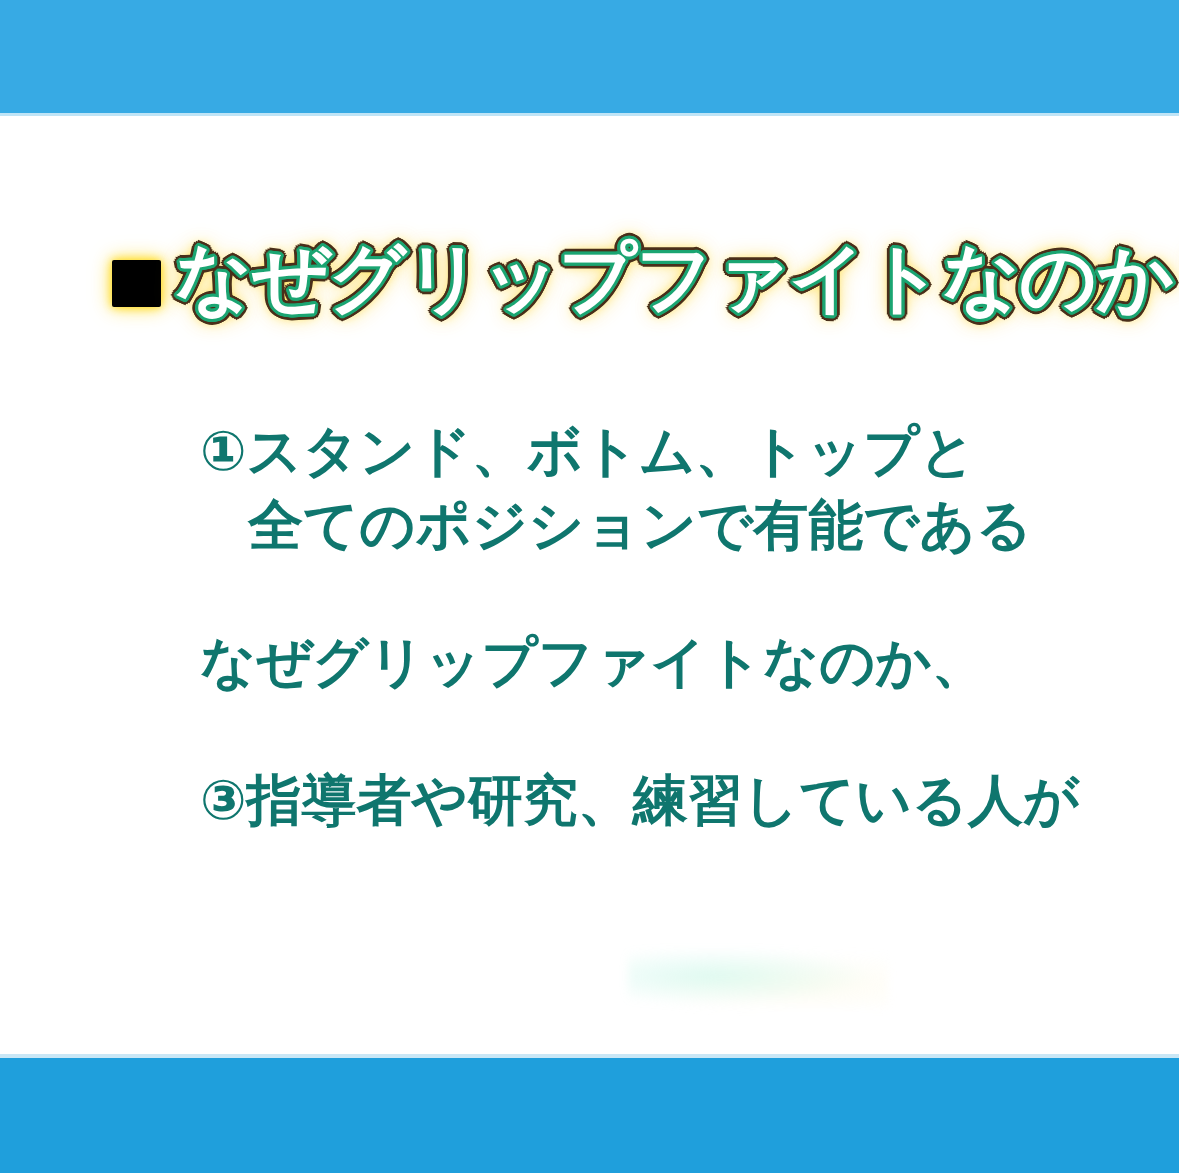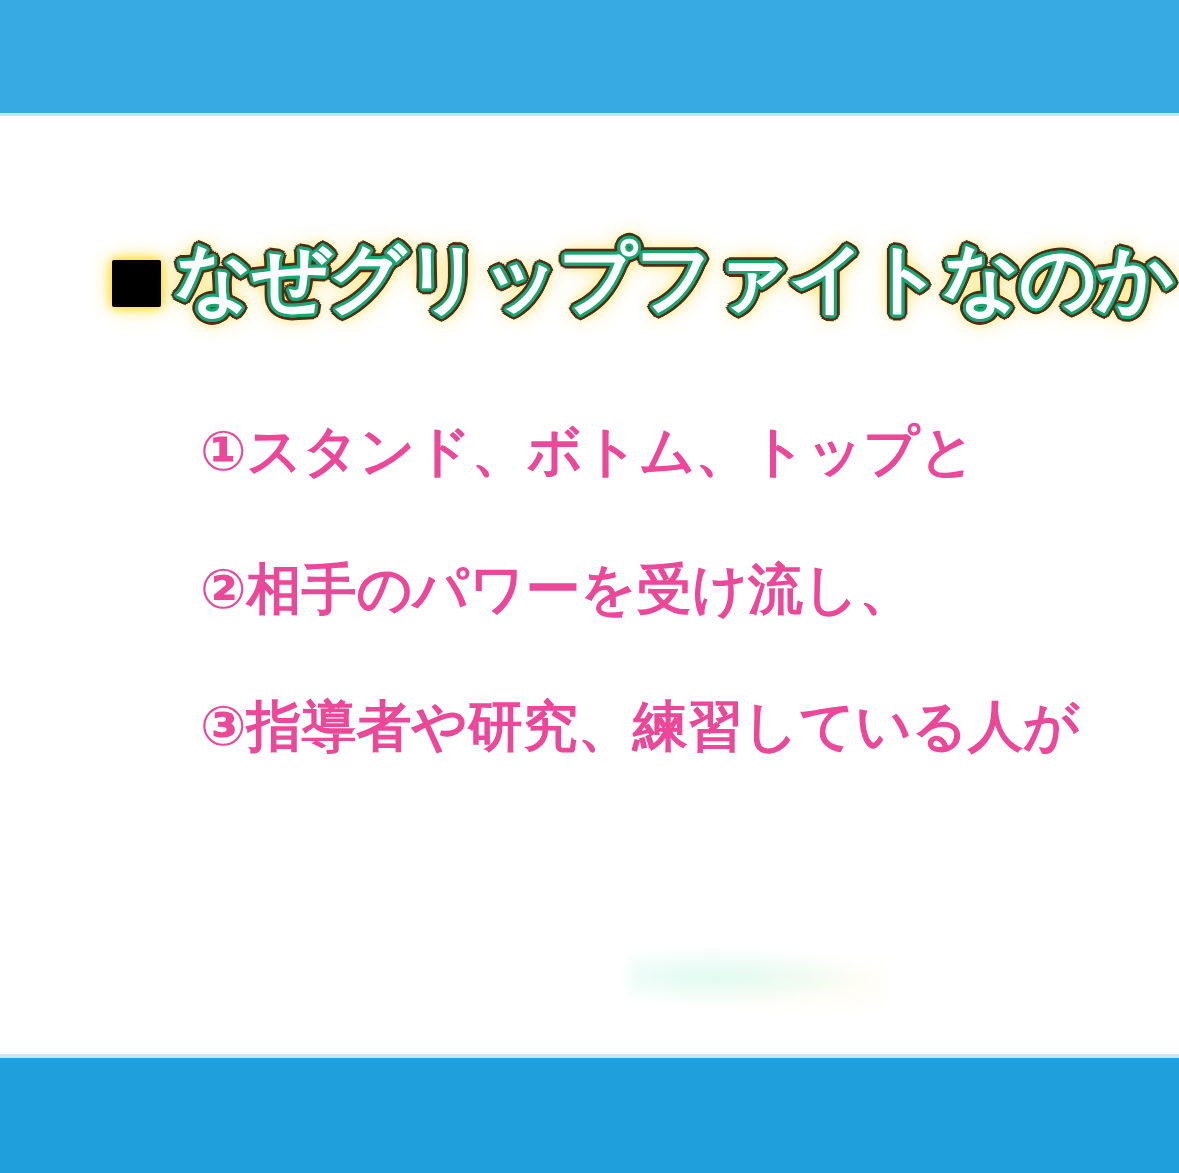--- a/index.html
+++ b/index.html
@@ -120,21 +120,21 @@
   .list-item {
     margin-bottom: 64px;
   }
   .list-item:last-child { margin-bottom: 16px; }
 
   .line {
     font-family: "DejaVu Sans", "Liberation Sans", sans-serif;
     font-size: 55px;
     font-weight: 700;
     line-height: 1.34;
-    color: #ec4899;
+    color: #0f766e;
     white-space: nowrap;
     letter-spacing: 0px;
   }
   .line.indent {
     padding-left: 48px;
   }
 
   
   .watermark-ghost {
     position: absolute;
@@ -158,24 +158,25 @@
 
   <div class="headline-row">
     <span class="bullet-square"></span>
     <span class="headline-text" id="headline-text" data-text="なぜグリップファイトなのか？">なぜグリップファイトなのか？</span>
   </div>
 
   <div class="body-list">
 
     <div class="list-item">
       <div class="line">①スタンド、ボトム、トップと</div>
+      <div class="line indent">全てのポジションで有能である</div>
     </div>
 
     <div class="list-item">
-      <div class="line">②相手のパワーを受け流し、</div>
+      <div class="line">なぜグリップファイトなのか、</div>
     </div>
 
     <div class="list-item">
       <div class="line">③指導者や研究、練習している人が</div>
     </div>
 
   </div>
 
   <div class="watermark-ghost"></div>
 

